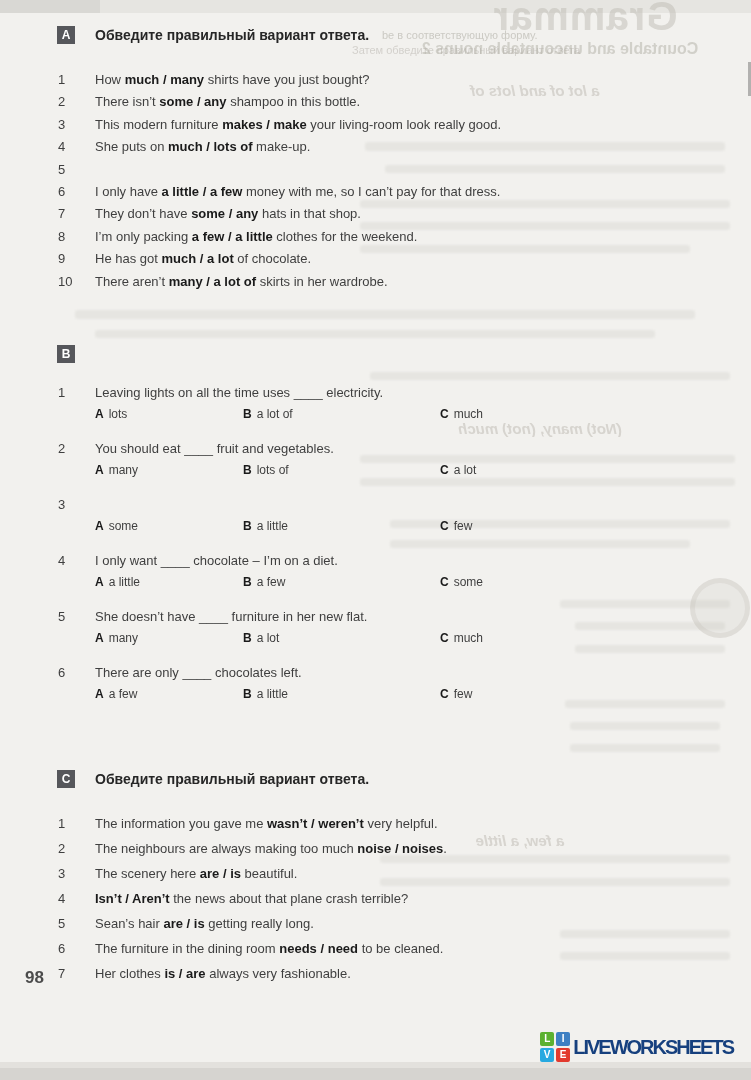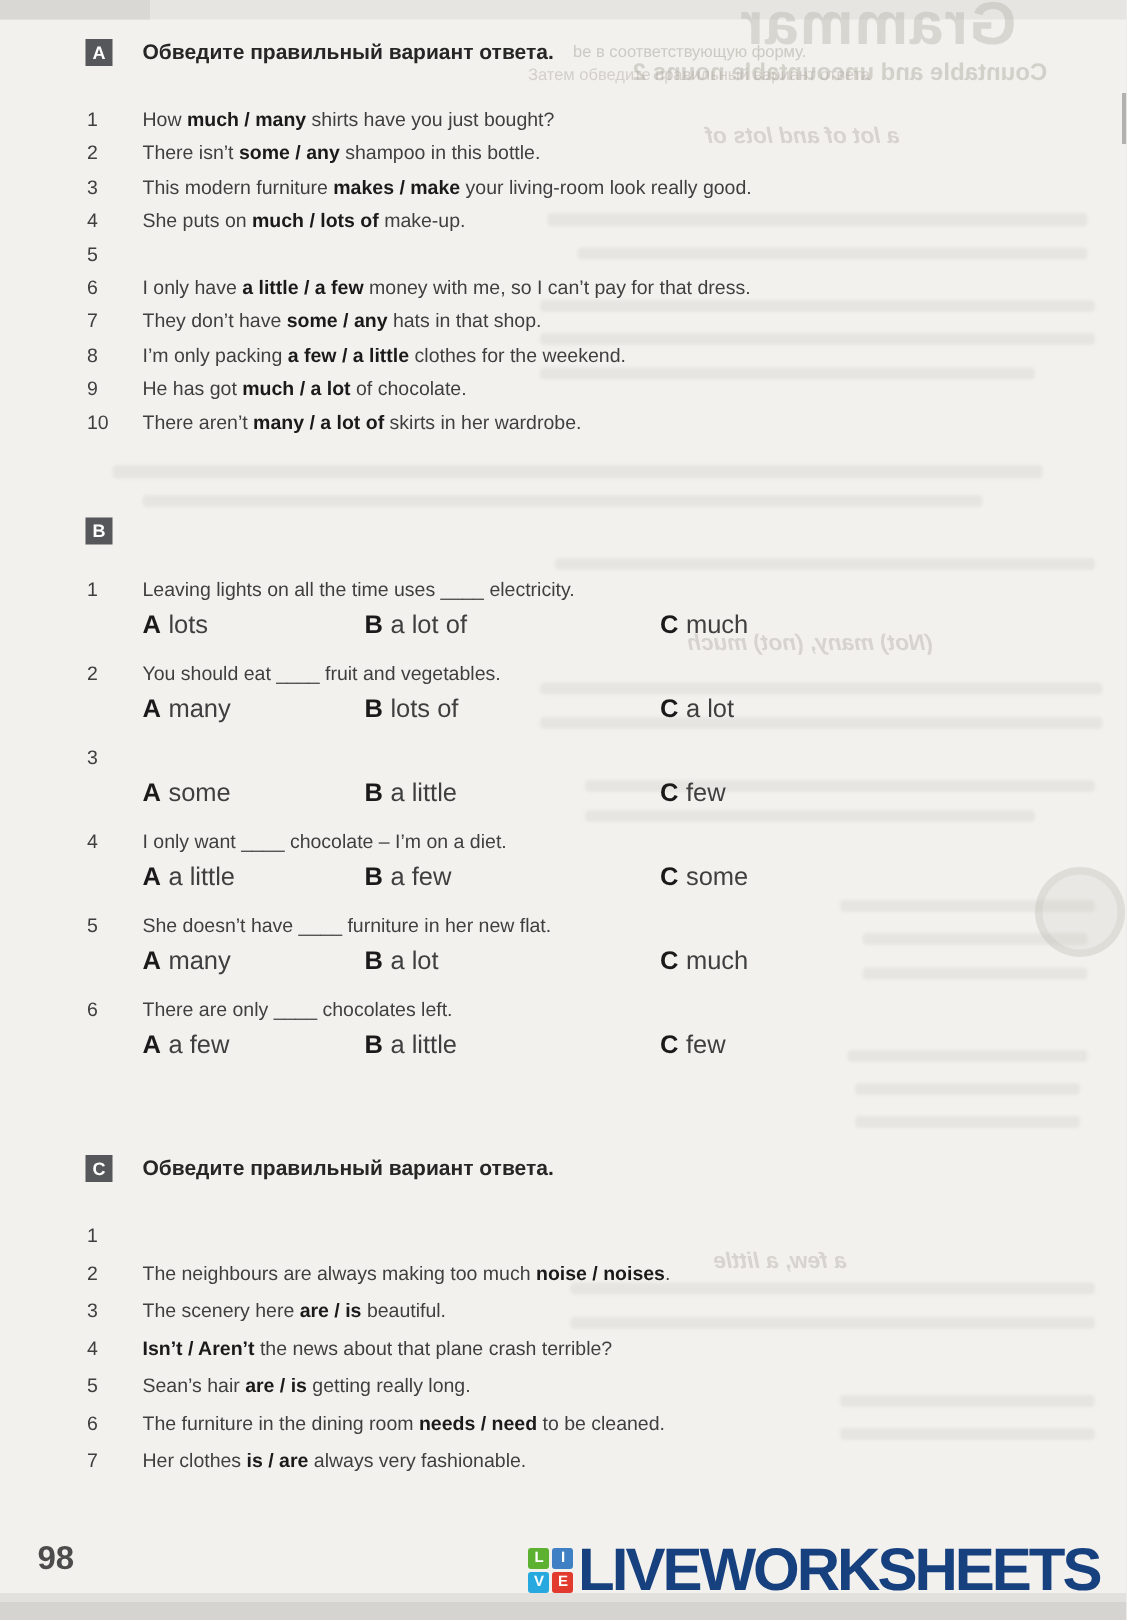--- a/index.html
+++ b/index.html
@@ -39,31 +39,31 @@
   #items-A{margin-top:26px;}
   #items-B{margin-top:20px;}
   #items-C{margin-top:26px;}
   #items-A .row{height:22.4px;}
   #items-C .row{height:25px;}
   .row{position:relative;font-size:13px;}
   .num{position:absolute;left:-37px;top:0;color:#3f3f3f;}
   .sentence b{color:#1a1a1a;text-align:center;}
 
   .qrow{position:relative;height:22px;font-size:13px;}
-  .optrow{position:relative;height:22px;margin-bottom:12px;font-size:17px;}
+  .optrow{position:relative;height:22px;margin-bottom:12px;font-size:12px;}
   .opt{position:absolute;top:0;}
   .opt b{color:#1a1a1a;margin-right:5px;}
   .opt.o0{left:0;} .opt.o1{left:148px;} .opt.o2{left:345px;}
 
   
-  .page-num{position:absolute;left:25px;top:1026px;font-size:22px;font-weight:bold;color:#4c4c4c;}
+  .page-num{position:absolute;left:25px;top:968px;font-size:17px;font-weight:bold;color:#4c4c4c;}
   .logo{position:absolute;right:18px;top:1032px;display:flex;align-items:center;cursor:pointer;}
   .logo-squares{display:grid;grid-template-columns:14px 14px;grid-template-rows:14px 14px;gap:2px;margin-right:3px;}
   .logo-sq{color:#fff;font-size:10px;font-weight:bold;text-align:center;line-height:14px;border-radius:2px;}
-  .logo-text{font-size:40px;font-weight:bold;letter-spacing:-2px;color:#16407e;line-height:30px;}
+  .logo-text{font-size:20px;font-weight:bold;letter-spacing:-2px;color:#16407e;line-height:30px;}
 </style>
 </head>
 <body>
 
 <div class="page">
 
   <div class="top-band"></div>
   <div class="top-band-left"></div>
   <div class="edge-mark"></div>
 
@@ -161,21 +161,21 @@
         </div>
       </div>
   </div>
 
   <div class="section" id="section-C">
     <div class="sec-header">
       <span class="badge">C</span>
       <span class="sec-title">Обведите правильный вариант ответа.</span>
     </div>
     <div class="items" id="items-C">
-        <div class="row"><span class="num">1</span></div>
+        <div class="row"><span class="num">1</span><span class="sentence"><span>The information you gave me </span><b>wasn’t / weren’t</b><span> very helpful.</span></span></div>
         <div class="row"><span class="num">2</span><span class="sentence"><span>The neighbours are always making too much </span><b>noise / noises</b><span>.</span></span></div>
         <div class="row"><span class="num">3</span><span class="sentence"><span>The scenery here </span><b>are / is</b><span> beautiful.</span></span></div>
         <div class="row"><span class="num">4</span><span class="sentence"><b>Isn’t / Aren’t</b><span> the news about that plane crash terrible?</span></span></div>
         <div class="row"><span class="num">5</span><span class="sentence"><span>Sean’s hair </span><b>are / is</b><span> getting really long.</span></span></div>
         <div class="row"><span class="num">6</span><span class="sentence"><span>The furniture in the dining room </span><b>needs / need</b><span> to be cleaned.</span></span></div>
         <div class="row"><span class="num">7</span><span class="sentence"><span>Her clothes </span><b>is / are</b><span> always very fashionable.</span></span></div>
       </div>
   </div>
 
   <div class="page-num">98</div>

